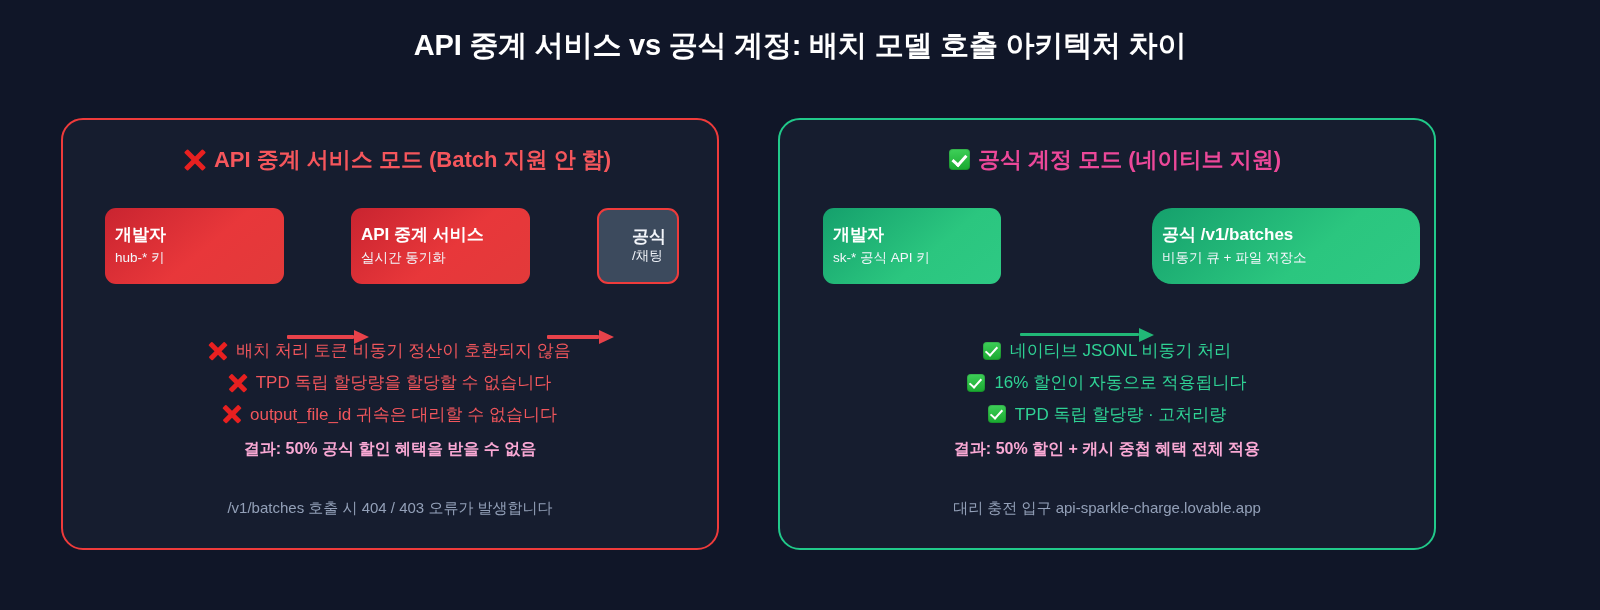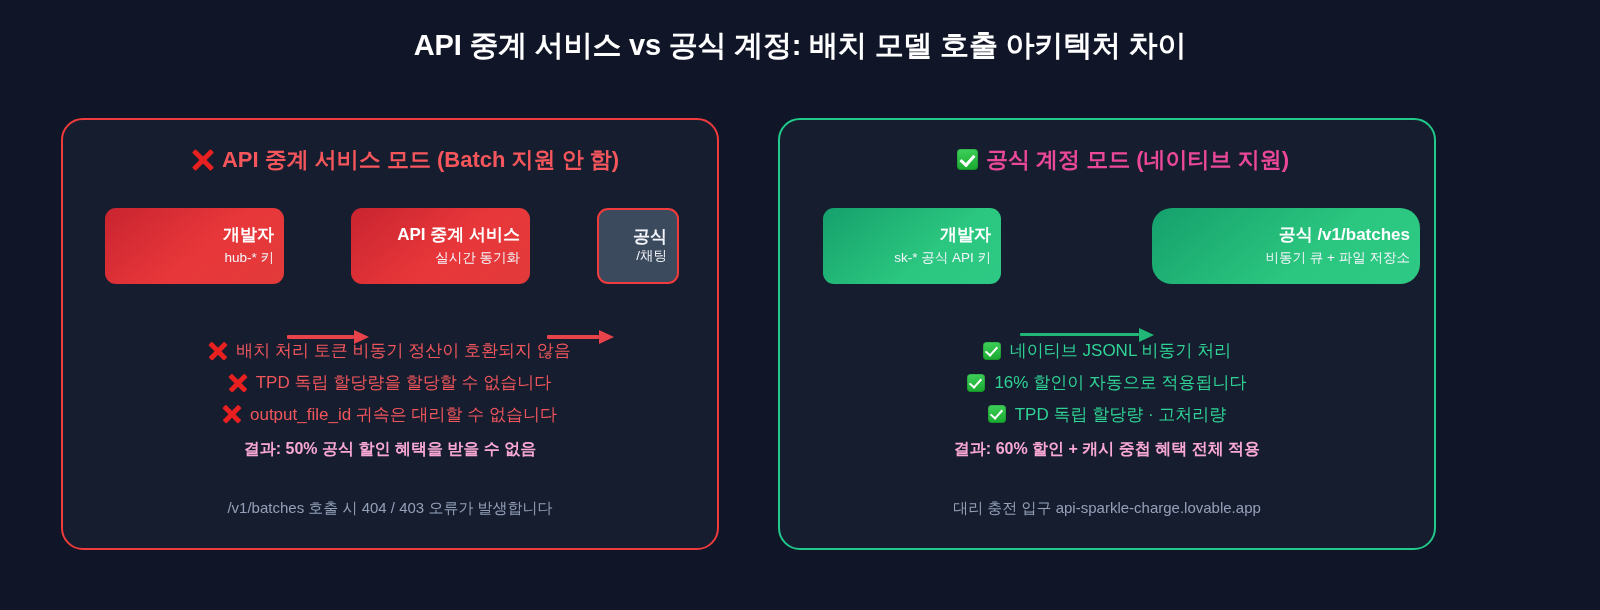--- a/index.html
+++ b/index.html
@@ -53,21 +53,21 @@
   }
   .panel-right {
     left: 778px;
     width: 658px;
     border: 2px solid #21c98a;
   }
 
   .panel-header {
     position: absolute;
     top: 25px;
-    left: 16px;
+    left: 8px;
     width: 100%;
     text-align: center;
     font-size: 22px;
     font-weight: bold;
     white-space: nowrap;
   }
   .panel-left .panel-header { color: #f5565c; }
   .panel-right .panel-header { color: #ec4899; }
 
   .hdr-icon {
@@ -123,21 +123,21 @@
     left: 0;
     width: 100%;
     height: 86px;
   }
   .node {
     position: absolute;
     box-sizing: border-box;
     border-radius: 11px;
     display: flex;
     flex-direction: column;
-    align-items: flex-end;
+    align-items: flex-start;
     justify-content: center;
     text-align: center;
     padding: 6px 10px;
   }
   .node-title {
     font-size: 17px;
     font-weight: bold;
     color: #ffffff;
     line-height: 1.28;
     white-space: nowrap;
@@ -337,19 +337,19 @@
         <span class="bullet-text-green">네이티브 JSONL 비동기 처리</span>
       </div>
       <div class="bullet">
         <span class="checkbox-glyph"></span>
         <span class="bullet-text-green">16% 할인이 자동으로 적용됩니다</span>
       </div>
       <div class="bullet">
         <span class="checkbox-glyph"></span>
         <span class="bullet-text-green">TPD 독립 할당량 · 고처리량</span>
       </div>
-      <div class="summary">결과: 60% 할인 + 캐시 중첩 혜택 전체 적용</div>
+      <div class="summary">결과: 50% 할인 + 캐시 중첩 혜택 전체 적용</div>
     </div>
 
     <div class="footnote">대리 충전 입구 api-sparkle-charge.lovable.app</div>
   </div>
 
 </div>
 
 </body></html>

